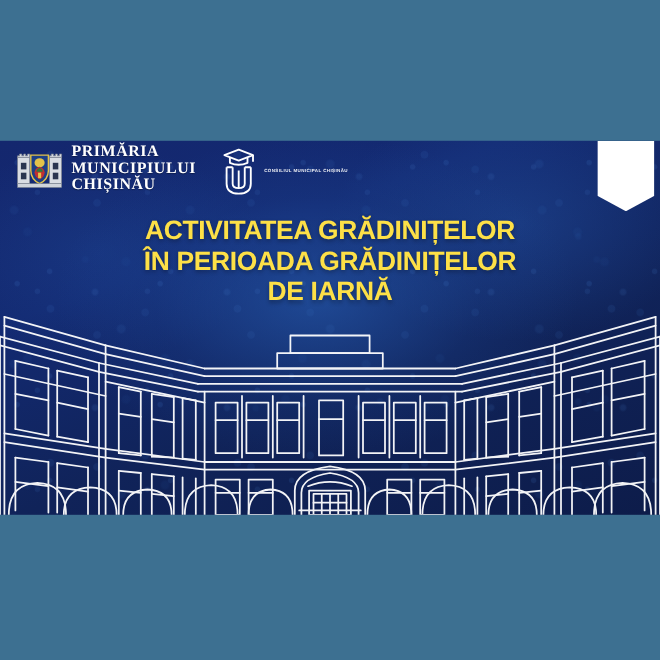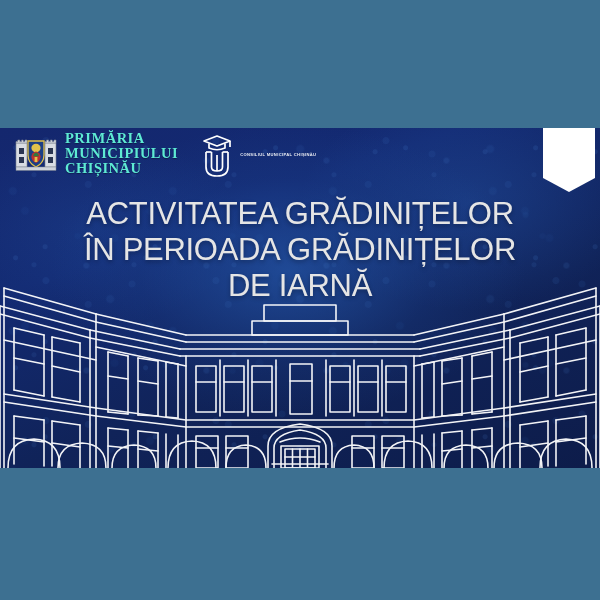--- a/index.html
+++ b/index.html
@@ -94,21 +94,21 @@
     gap: 22px;
     z-index: 5;
   }
   .logo-primaria {
     display: flex;
     align-items: center;
     gap: 7px;
   }
   .coat-of-arms { display: block; }
   .primaria-text {
-    color: #5eead4;
+    color: #ffffff;
     font-family: "Liberation Serif", serif;
     font-weight: bold;
     font-size: 14.5px;
     line-height: 1.05;
     letter-spacing: 0.5px;
     white-space: pre-line;
     text-shadow: 0 1px 1px rgba(0,0,0,0.35);
   }
 
   .logo-dgets {
@@ -136,24 +136,24 @@
     white-space: pre-line;
   }
 
   
   .headline {
     position: absolute;
     left: 0;
     top: 196px;
     width: 600px;
     text-align: center;
-    color: #e5e5e5;
+    color: #fde047;
     font-family: "Liberation Sans", sans-serif;
-    font-weight: normal;
-    font-size: 31px;
+    font-weight: bold;
+    font-size: 24px;
     line-height: 1.16;
     letter-spacing: -0.3px;
     z-index: 5;
     text-shadow: 0 2px 4px rgba(0,0,0,0.30);
   }
   .headline .hl-line { display: block; white-space: nowrap; }
 </style>
 </head>
 <body>
 

